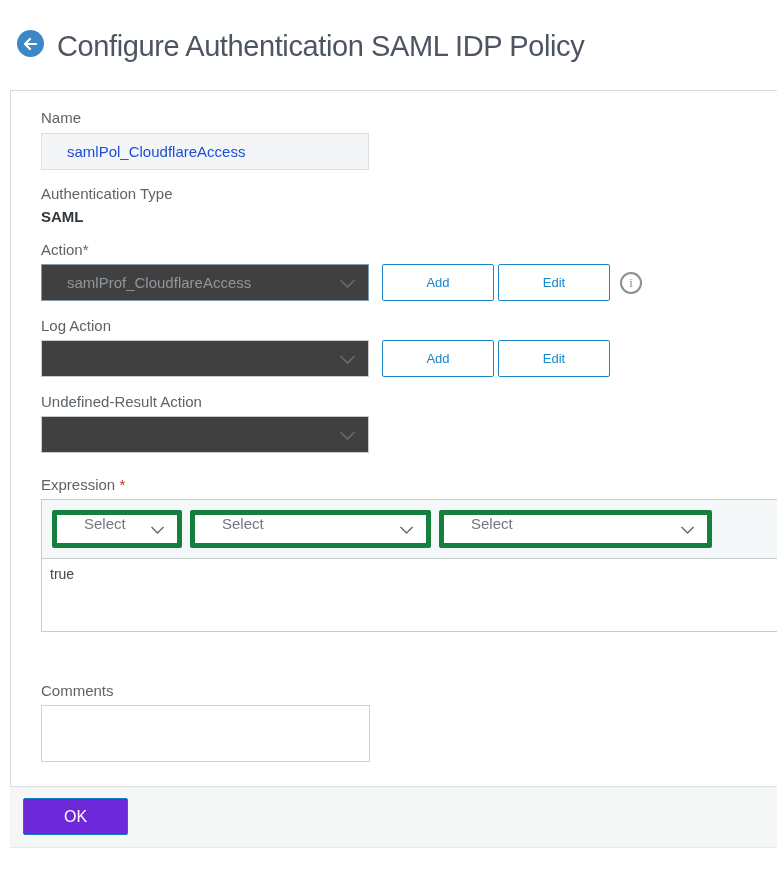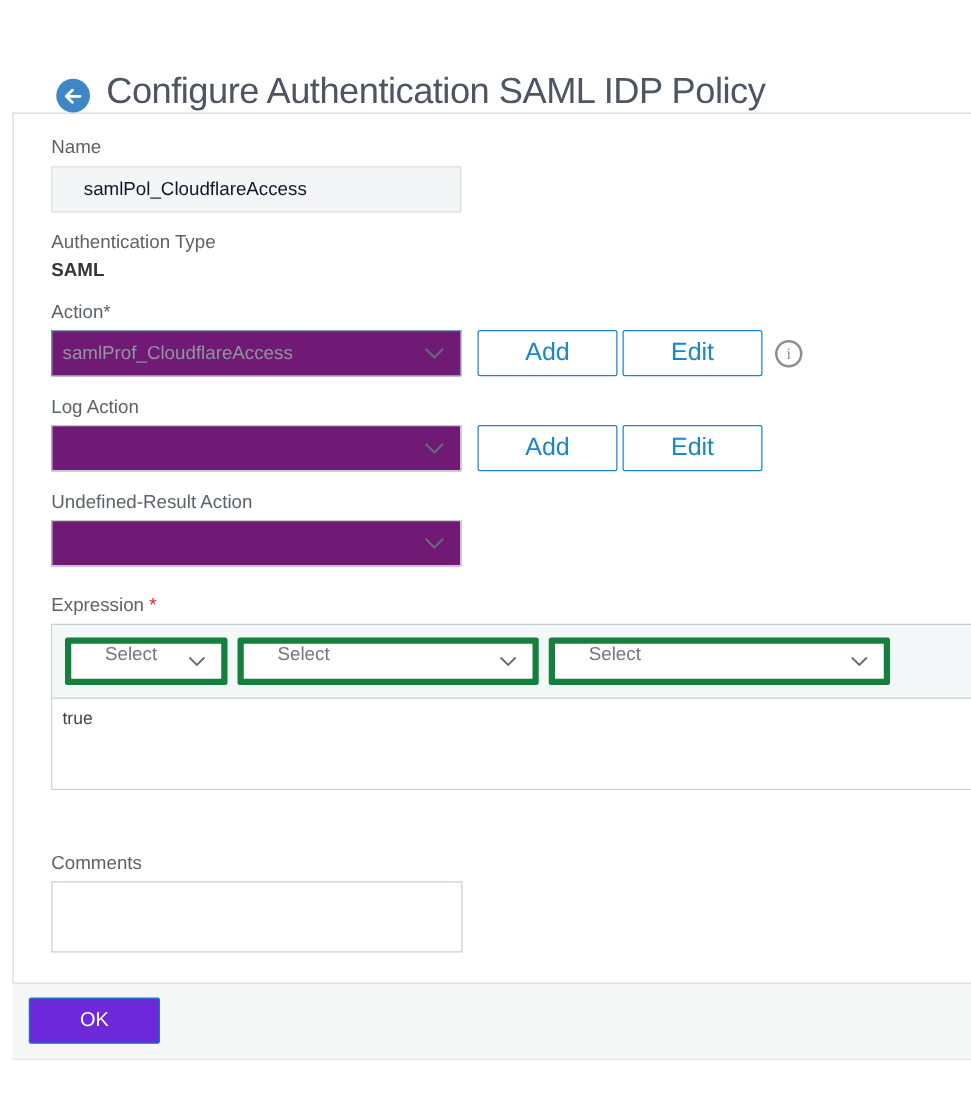--- a/index.html
+++ b/index.html
@@ -1,48 +1,48 @@
 <!DOCTYPE html>
 <html><head>
 <meta charset="utf-8">
 <style>
   * { margin:0; padding:0; box-sizing:border-box; }
   html,body { width:777px; height:877px; overflow:hidden; background:#fff;
               font-family:"Liberation Sans", sans-serif; }
 
   
-  .header { display:flex; align-items:flex-end; gap:13px; padding:30px 0 0 17px; height:90px;margin-left:28px; }
+  .header { display:flex; align-items:flex-start; gap:13px; padding:30px 0 0 17px; height:90px; }
   .back-btn { width:27px; height:27px; border-radius:50%; background:#3d87c6; border:none;
               display:flex; align-items:center; justify-content:center; cursor:pointer; flex:0 0 27px; }
   .page-title { font-size:29px; font-weight:400; color:#4d5462; letter-spacing:-0.4px; white-space:nowrap; }
 
   
   .panel { margin-left:10px; width:1100px; background:#fff;
            border-top:1px solid #d9dadb; border-left:1px solid #d9dadb;
            padding:18px 0 24px 30px; }
 
   .f-label { font-size:15px; color:#5c6369; line-height:17px; margin-bottom:7px; }
   .req { color:#c7302b; }
 
   .text-input { display:block; width:328px; height:37px; padding-left:25px;
                 font-family:"Liberation Sans", sans-serif; font-size:15px; }
-  .disabled-input { background:#f4f5f6; border:1px solid #dcdfe1; color:#0f172a; margin-bottom:15px; }
+  .disabled-input { background:#f4f5f6; border:1px solid #dcdfe1; color:#1d4ed8; margin-bottom:15px; }
 
   .bold-val { font-size:15px; font-weight:bold; color:#30363c; line-height:17px; margin-bottom:16px; }
 
   .row { display:flex; align-items:flex-start; margin-bottom:16px; }
 
-  .dropdown { position:relative; width:328px; height:37px; background:#701a75;
+  .dropdown { position:relative; width:328px; height:37px; background:#404040;
               border:1px solid #c6cacd; display:flex; align-items:center;
-              padding-left:8px; font-size:15px; color:#8f969d; cursor:pointer; }
+              padding-left:25px; font-size:15px; color:#8f969d; cursor:pointer; }
   .dropdown.accent { border-color:#7d9bb7; }
   .chev { position:absolute; right:12px; top:50%; transform:translateY(-50%); display:block; }
 
   .btn-outline-blue { width:112px; height:37px; background:#fff; border:1px solid #1a86c8;
-                      color:#1a86c8; font-size:20px; font-family:"Liberation Sans", sans-serif;
+                      color:#1a86c8; font-size:13px; font-family:"Liberation Sans", sans-serif;
                       border-radius:2px; cursor:pointer; }
   .ml13 { margin-left:13px; } .ml4 { margin-left:4px; }
 
   .info-icon { width:22px; height:22px; border-radius:50%; border:2px solid #898f95;
                color:#898f95; font-size:13px; font-family:"Liberation Serif", serif;
                display:flex; align-items:center; justify-content:center;
                margin:8px 0 0 10px; cursor:pointer; }
   .expr-box { width:1040px; border:1px solid #c6cbce; margin-bottom:50px; }
   .expr-toolbar { background:#f5f8f8; padding:10px 0 10px 10px; display:flex; gap:8px; }
   .sel { position:relative; height:38px; background:#fff; border:5px solid #15803d;

